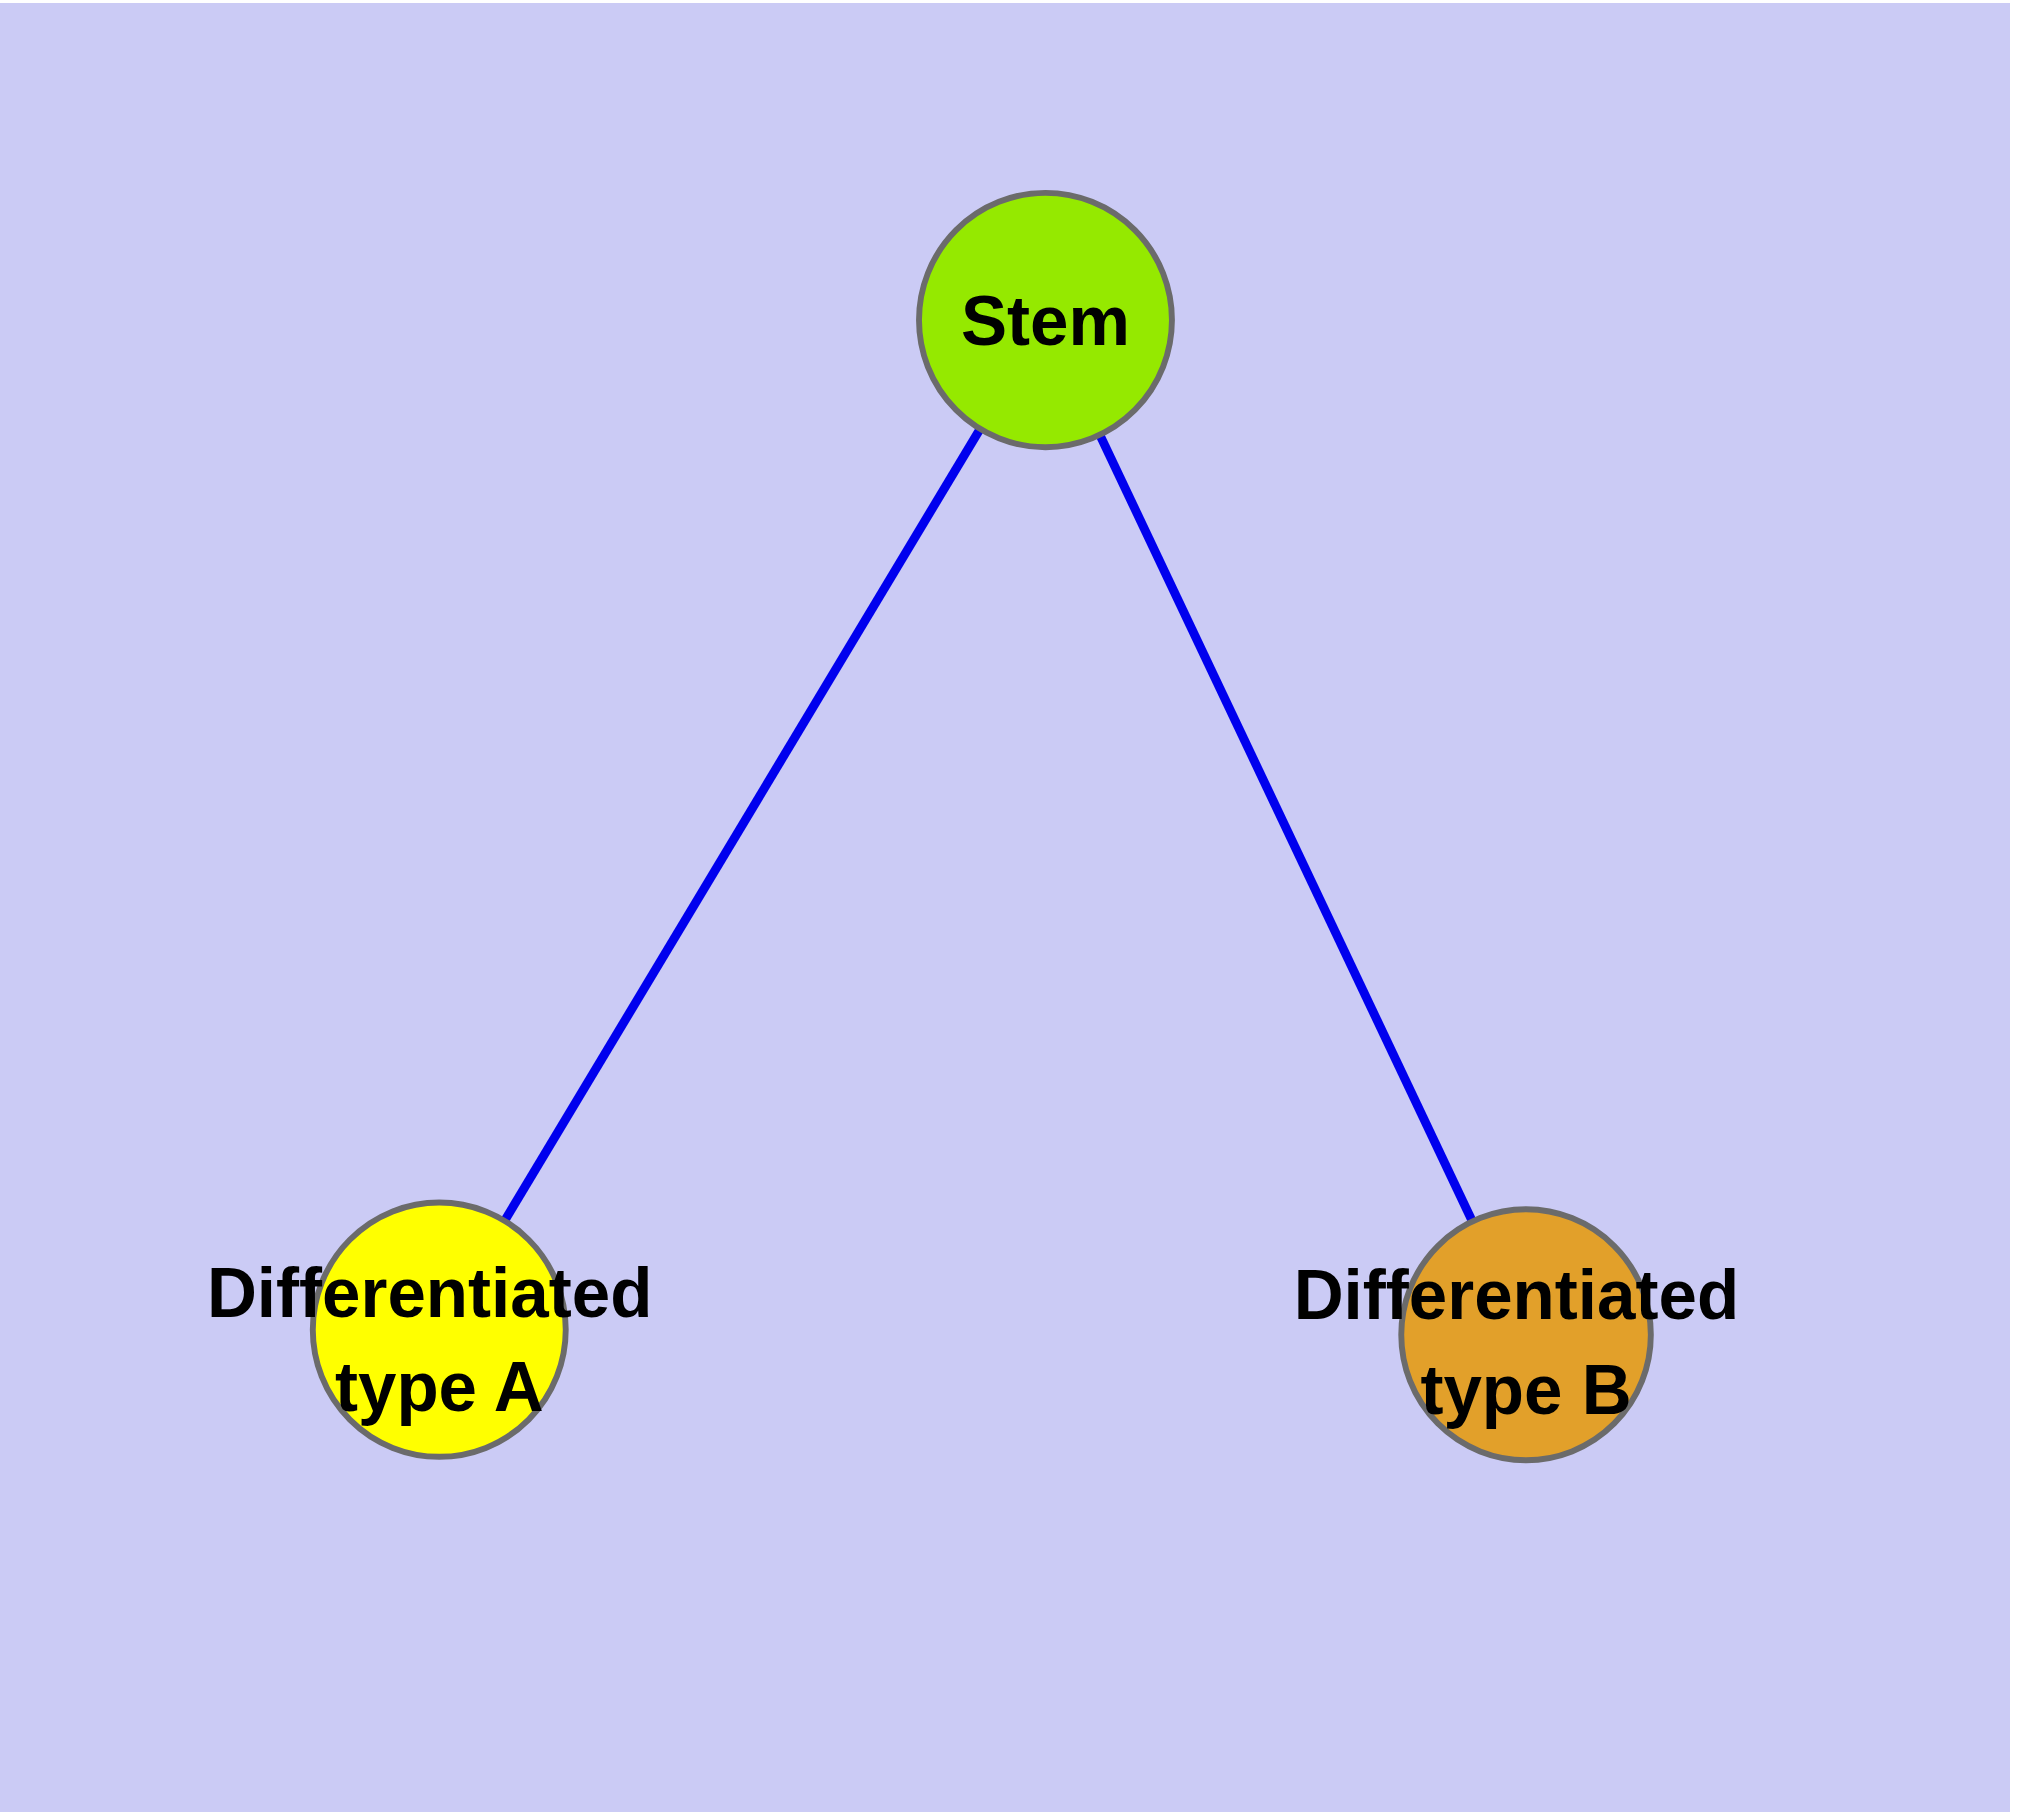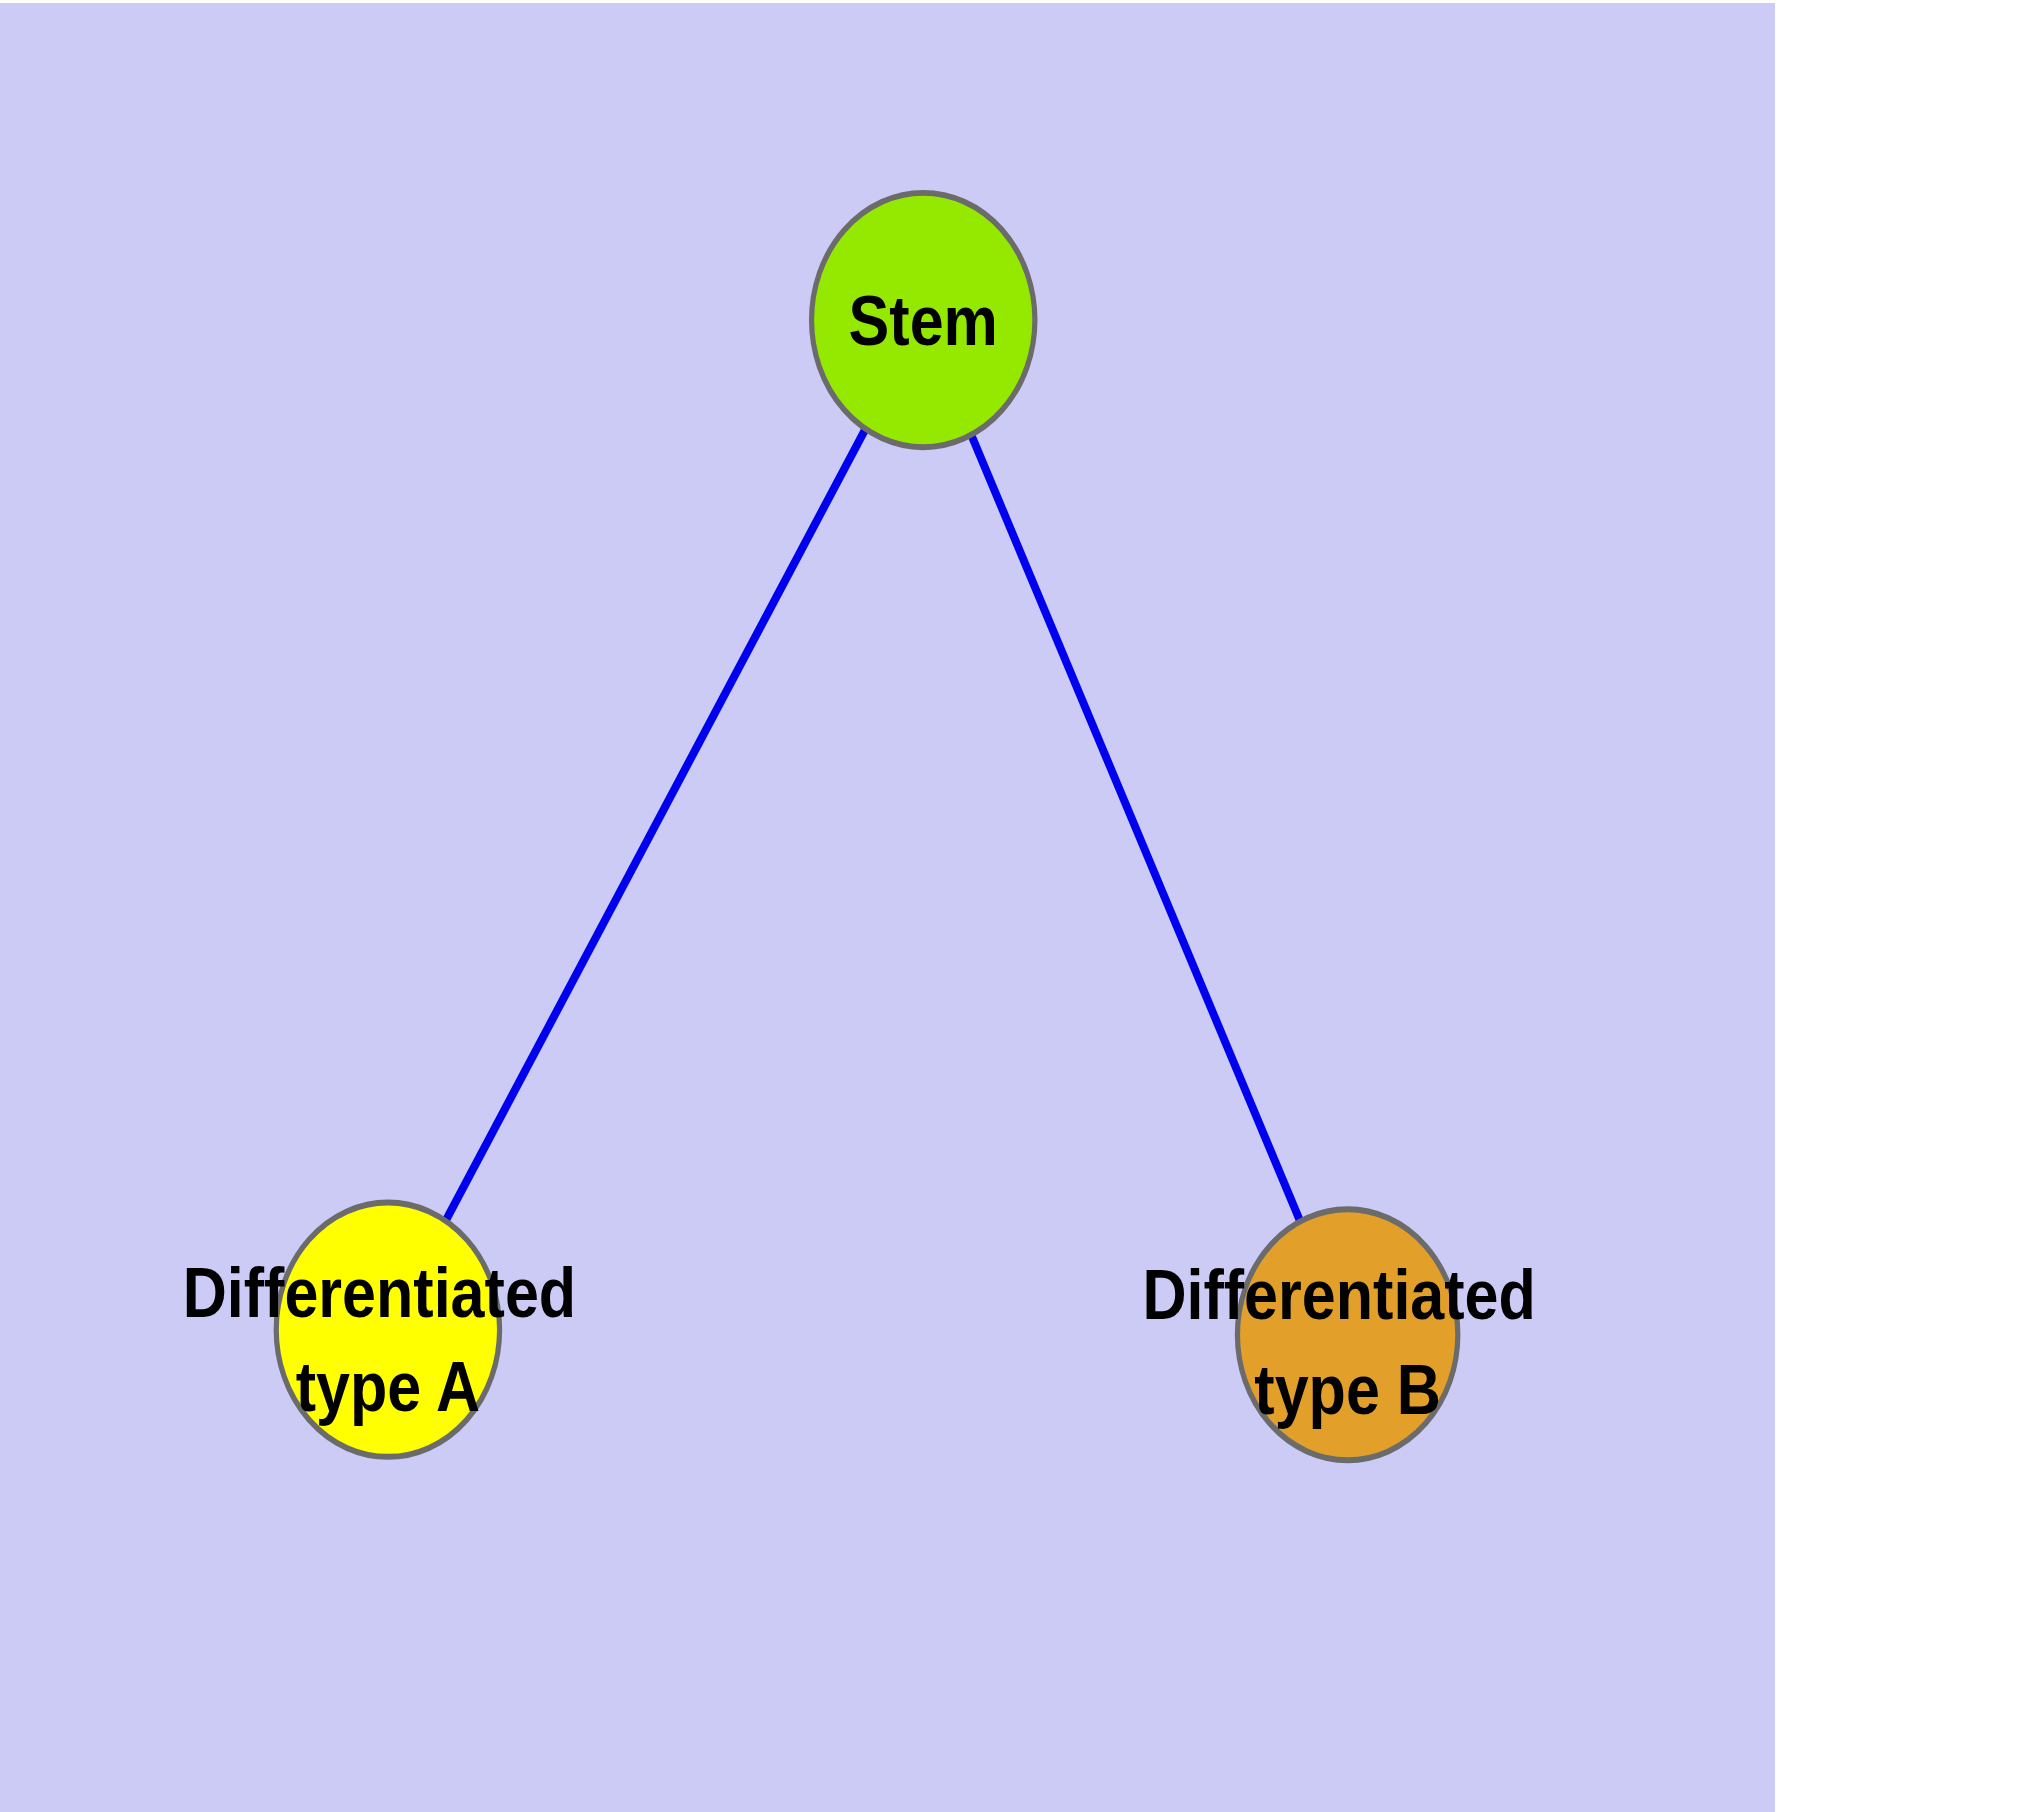--- a/index.html
+++ b/index.html
@@ -8,21 +8,21 @@
     background: #ffffff;
     width: 2021px;
     height: 1812px;
     overflow: hidden;
     font-family: "Liberation Sans", sans-serif;
   }
   .stage {
     position: absolute;
     top: 3.4px;               
     left: 0;
-    width: 1775px;
+    width: 2010px;
     height: 1809px;
   }
   .stage svg {
     display: block;
     width: 100%;
     height: 100%;
   }
   .edge {
     stroke-width: 10.5px;
     stroke-linecap: butt;

